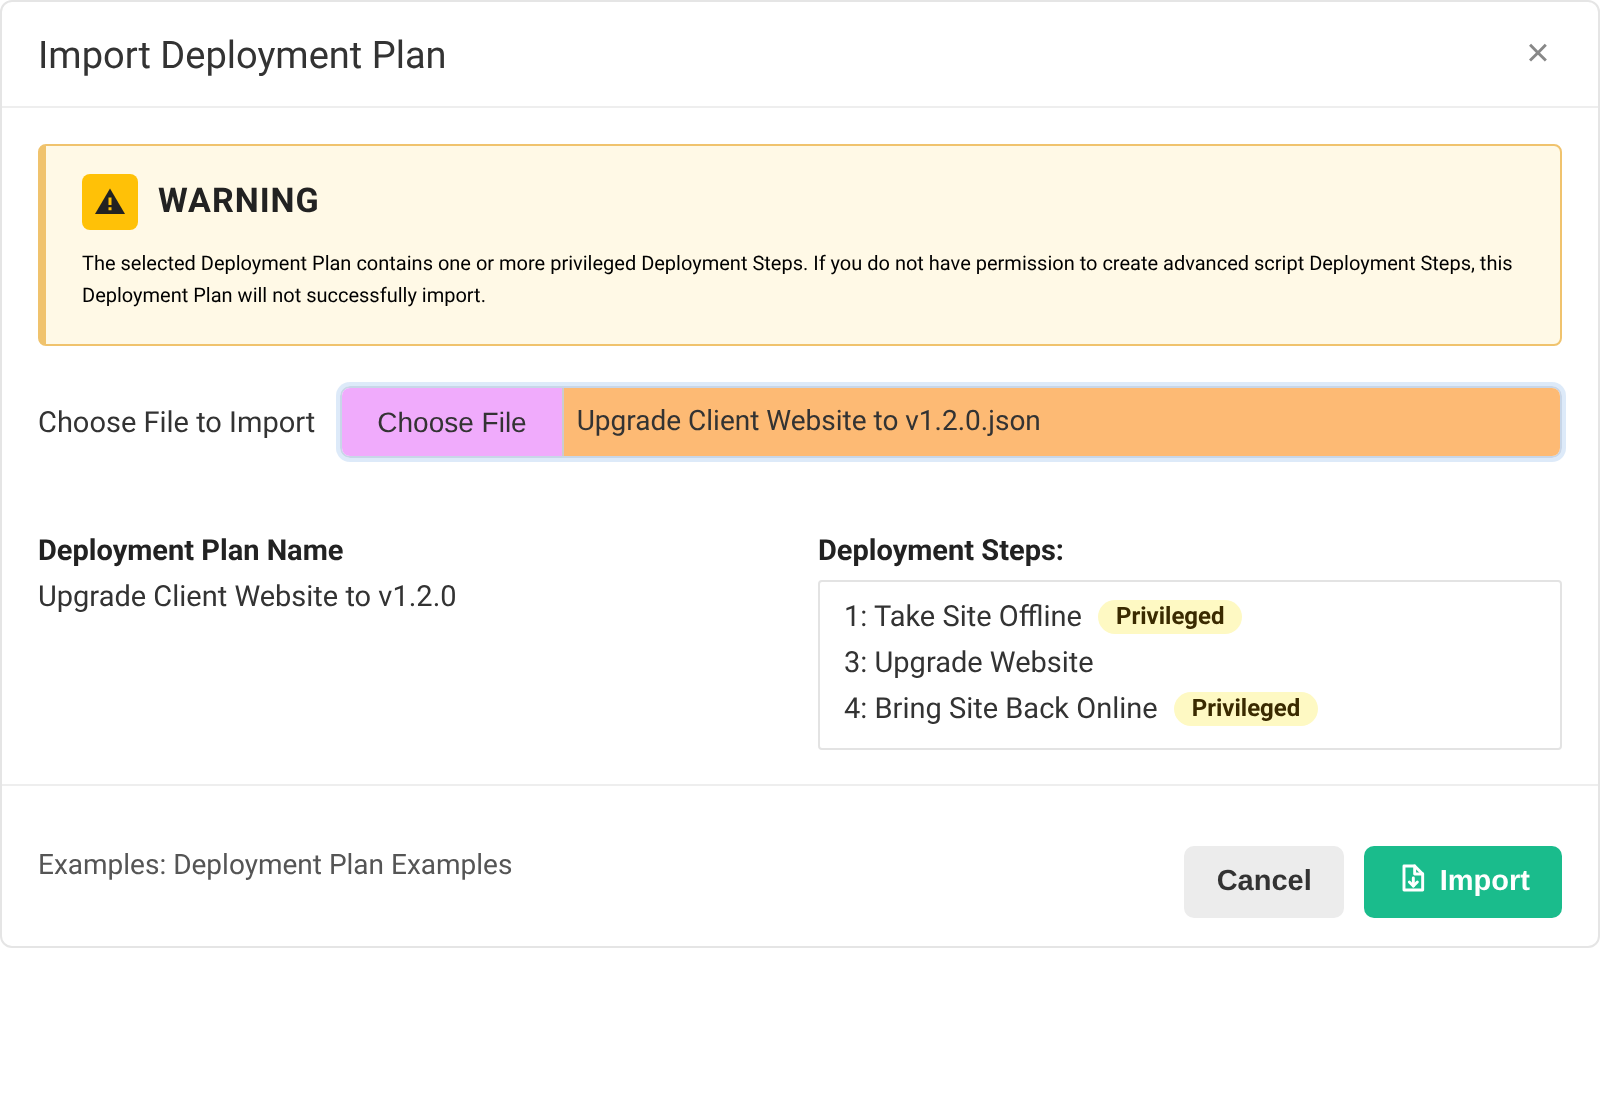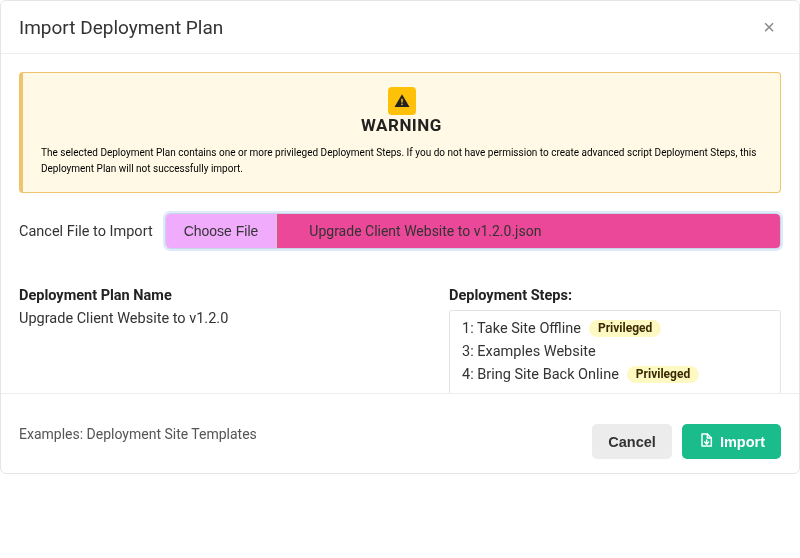--- a/index.html
+++ b/index.html
@@ -3,31 +3,31 @@
 <meta charset="utf-8">
 <style>
   * { box-sizing: border-box; margin: 0; padding: 0; }
   html, body { width: 800px; height: 558px; font-family: -apple-system, BlinkMacSystemFont, "Segoe UI", Roboto, Arial, sans-serif; background: #fff; color: #222; }
   .modal { width: 800px; height: 474px; border: 1px solid #e5e5e5; border-radius: 6px; display: flex; flex-direction: column; background: #fff; }
   .modal-header { display: flex; align-items: center; justify-content: space-between; padding: 14px 18px 14px 18px; border-bottom: 1px solid #eee; }
   .modal-title { font-size: 19px; font-weight: 400; color: #333; }
   .close-btn { background: none; border: none; font-size: 20px; color: #888; cursor: pointer; width: 24px; height: 24px; line-height: 20px; }
   .modal-body { padding: 18px 18px 10px 18px; flex: 1; overflow: auto; }
   .warning-box { border: 1px solid #f0c36d; border-left: 4px solid #f0c36d; background: #fff9e6; border-radius: 4px; padding: 14px 18px 16px 18px; margin-bottom: 20px; }
-  .warning-head { display: flex; align-items: center; margin-bottom: 10px; flex-direction: column; }
+  .warning-head { display: flex; align-items: center; gap: 10px; margin-bottom: 10px; }
   .warning-icon-box { width: 28px; height: 28px; background: #ffc107; border-radius: 4px; display: flex; align-items: center; justify-content: center; }
   .warning-icon-box svg { width: 18px; height: 18px; }
   .warning-title { font-weight: 700; font-size: 17px; letter-spacing: 0.5px; color: #222; }
   .warning-text { font-size: 10px; color: #000000; line-height: 1.55; }
   .file-row { display: flex; align-items: center; gap: 12px; margin-bottom: 38px; }
   .file-label { font-size: 14.5px; color: #333; flex-shrink: 0; }
   .file-input-wrap { flex: 1; display: flex; border: 1px solid #c8d6e8; border-radius: 5px; overflow: hidden; box-shadow: 0 0 0 2px rgba(120,170,230,0.25); }
   .choose-file-btn { background: #f0abfc; border: none; border-right: 1px solid #ccc; padding: 9px 18px; font-size: 14px; color: #333; cursor: pointer; }
-  .file-name { flex: 1; padding: 9px 32px; font-size: 14px; color: #333; background: #ec4899; }
-  .details-row { display: flex; gap: 40px; }
+  .file-name { flex: 1; padding: 9px 6px; font-size: 14px; color: #333; background: #fdba74; }
+  .details-row { display: flex; }
   .details-col-left { flex: 0 0 390px; }
   .details-col-right { flex: 1; }
   .detail-heading { font-weight: 700; font-size: 14.5px; color: #222; margin-bottom: 6px; }
   .detail-value { font-size: 14.5px; color: #333; }
   .steps-box { border: 1px solid #e3e3e3; border-radius: 2px; padding: 6px 12px 8px 12px; margin-top: 4px; text-align: right; }
   .step-line { font-size: 14.5px; color: #333; padding: 3px 0; display: flex; align-items: center; gap: 8px; }
   .badge { background: #fef9c3; color: #3a2a00; font-size: 12px; font-weight: 700; padding: 1px 9px 2px 9px; border-radius: 10px; }
   .modal-footer { border-top: 1px solid #eee; padding: 14px 18px; display: flex; align-items: center; justify-content: space-between; }
   .examples-link { font-size: 14px; color: #555; }
   .footer-buttons { display: flex; gap: 10px; margin-top: 16px; }
@@ -58,54 +58,54 @@
               <rect x="11" y="9" width="2" height="5" fill="#ffc107"></rect>
               <rect x="11" y="15.5" width="2" height="2" fill="#ffc107"></rect>
             </svg>
         </div>
         <div class="warning-title">WARNING</div>
       </div>
       <div class="warning-text">The selected Deployment Plan contains one or more privileged Deployment Steps. If you do not have permission to create advanced script Deployment Steps, this Deployment Plan will not successfully import.</div>
     </div>
 
     <div class="file-row">
-      <div class="file-label">Cancel File to Import</div>
+      <div class="file-label">Choose File to Import</div>
       <div class="file-input-wrap">
         <button class="choose-file-btn">Choose File</button>
         <div class="file-name">Upgrade Client Website to v1.2.0.json</div>
       </div>
     </div>
 
     <div class="details-row">
       <div class="details-col-left">
         <div class="detail-heading">Deployment Plan Name</div>
         <div class="detail-value">Upgrade Client Website to v1.2.0</div>
       </div>
       <div class="details-col-right">
         <div class="detail-heading">Deployment Steps:</div>
         <div class="steps-box">
           <div class="step-line">
             <span><span>1</span>: <span>Take Site Offline</span></span>
             <span class="badge">Privileged</span>
           </div>
           <div class="step-line">
-            <span><span>3</span>: <span>Examples Website</span></span>
+            <span><span>3</span>: <span>Upgrade Website</span></span>
           </div>
           <div class="step-line">
             <span><span>4</span>: <span>Bring Site Back Online</span></span>
             <span class="badge">Privileged</span>
           </div>
         </div>
       </div>
     </div>
 
   </div>
 
   <div class="modal-footer">
-    <div class="examples-link">Examples: Deployment Site Templates</div>
+    <div class="examples-link">Examples: Deployment Plan Examples</div>
     <div class="footer-buttons">
       <button class="btn btn-cancel">Cancel</button>
       <button class="btn btn-import">
         <span>
           <svg viewBox="0 0 24 24" fill="none" stroke="#fff" stroke-width="2.2" stroke-linecap="round" stroke-linejoin="round">
               <path d="M14 3 L14 9 L20 9"></path>
               <path d="M20 9 L20 21 L6 21 L6 3 L14 3 L20 9"></path>
               <path d="M13 12 L13 18"></path>
               <path d="M10 15 L13 18 L16 15"></path>
             </svg>

